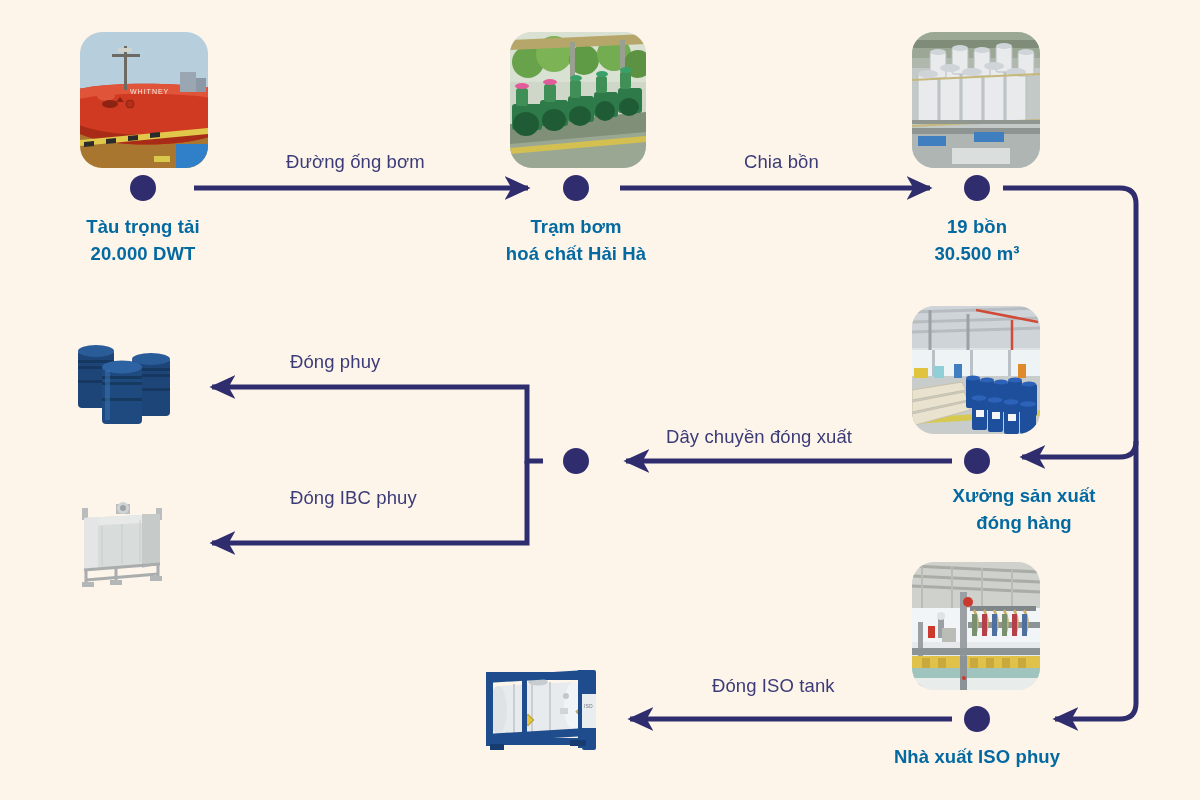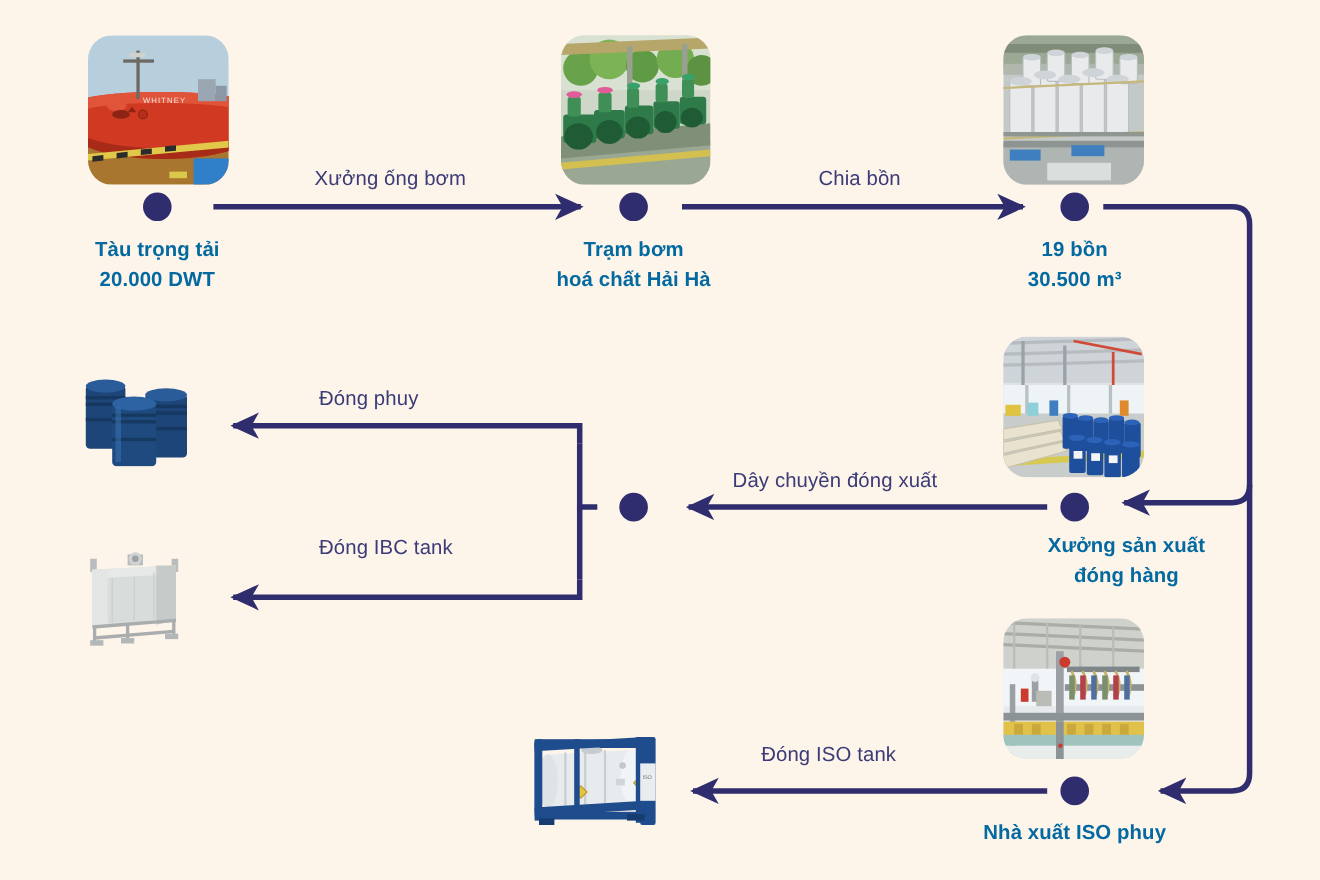--- a/index.html
+++ b/index.html
@@ -478,25 +478,25 @@
 hoá chất Hải Hà</div>
 
   <div class="node-label" style="left:877px; top:214px; width:200px;">19 bồn
 30.500 m³</div>
 
   <div class="node-label" style="left:924px; top:483px; width:200px;">Xưởng sản xuất
 đóng hàng</div>
 
   <div class="node-label" style="left:867px; top:744px; width:220px;">Nhà xuất ISO phuy</div>
 
-  <div class="edge-label" style="left:286px; top:150px;">Xưởng ống bơm</div>
+  <div class="edge-label" style="left:286px; top:150px;">Đường ống bơm</div>
 
   <div class="edge-label" style="left:744px; top:150px;">Chia bồn</div>
 
   <div class="edge-label" style="left:666px; top:425px;">Dây chuyền đóng xuất</div>
 
   <div class="edge-label" style="left:290px; top:350px;">Đóng phuy</div>
 
-  <div class="edge-label" style="left:290px; top:486px;">Đóng IBC tank</div>
-
-  <div class="edge-label" style="left:692px; top:674px;">Đóng ISO tank</div>
+  <div class="edge-label" style="left:290px; top:486px;">Đóng IBC phuy</div>
+
+  <div class="edge-label" style="left:712px; top:674px;">Đóng ISO tank</div>
 
 </div>
 
 </body></html>

